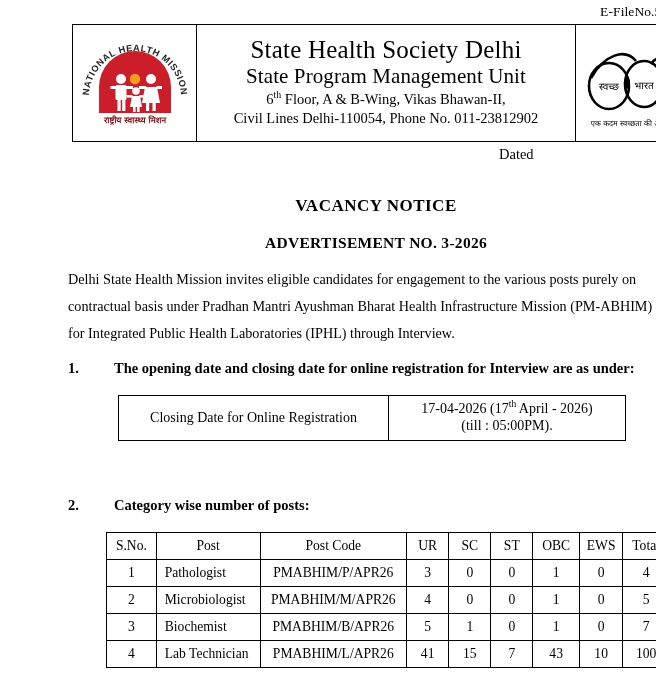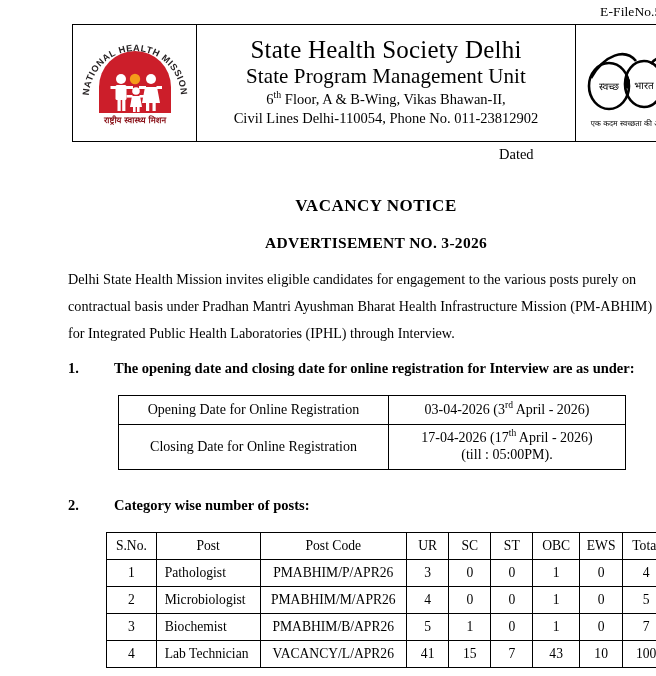--- a/index.html
+++ b/index.html
@@ -236,24 +236,20 @@
     <span>for Integrated Public Health Laboratories (IPHL) through Interview.</span>
   </div>
 
   <div class="clause clause-1">
     <span class="num">1.</span>
     <span class="txt">The opening date and closing date for online registration for Interview are as under:</span>
   </div>
 
   <table class="dates-table">
     <tbody>
-      <tr class="r1">
-        <td class="label">Opening Date for Online Registration</td>
-        <td><span>03-04-2026 (3</span><span class="sup">rd</span><span> April - 2026)</span></td>
-      </tr>
       <tr class="r2">
         <td class="label">Closing Date for Online Registration</td>
         <td><span>17-04-2026 (17</span><span class="sup">th</span><span> April - 2026)</span><span class="sub2">(till : 05:00PM).</span></td>
       </tr>
     </tbody>
   </table>
 
   <div class="clause clause-2">
     <span class="num">2.</span>
     <span class="txt">Category wise number of posts:</span>
@@ -314,21 +310,21 @@
         <td class="c-num">5</td>
         <td class="c-num">1</td>
         <td class="c-num">0</td>
         <td class="c-num">1</td>
         <td class="c-num">0</td>
         <td class="c-num">7</td>
       </tr>
       <tr>
         <td class="c-sno">4</td>
         <td class="c-post">Lab Technician</td>
-        <td class="c-code">VACANCY/L/APR26</td>
+        <td class="c-code">PMABHIM/L/APR26</td>
         <td class="c-num">41</td>
         <td class="c-num">15</td>
         <td class="c-num">7</td>
         <td class="c-num">43</td>
         <td class="c-num">10</td>
         <td class="c-num">100</td>
       </tr>
     </tbody>
   </table>
 

